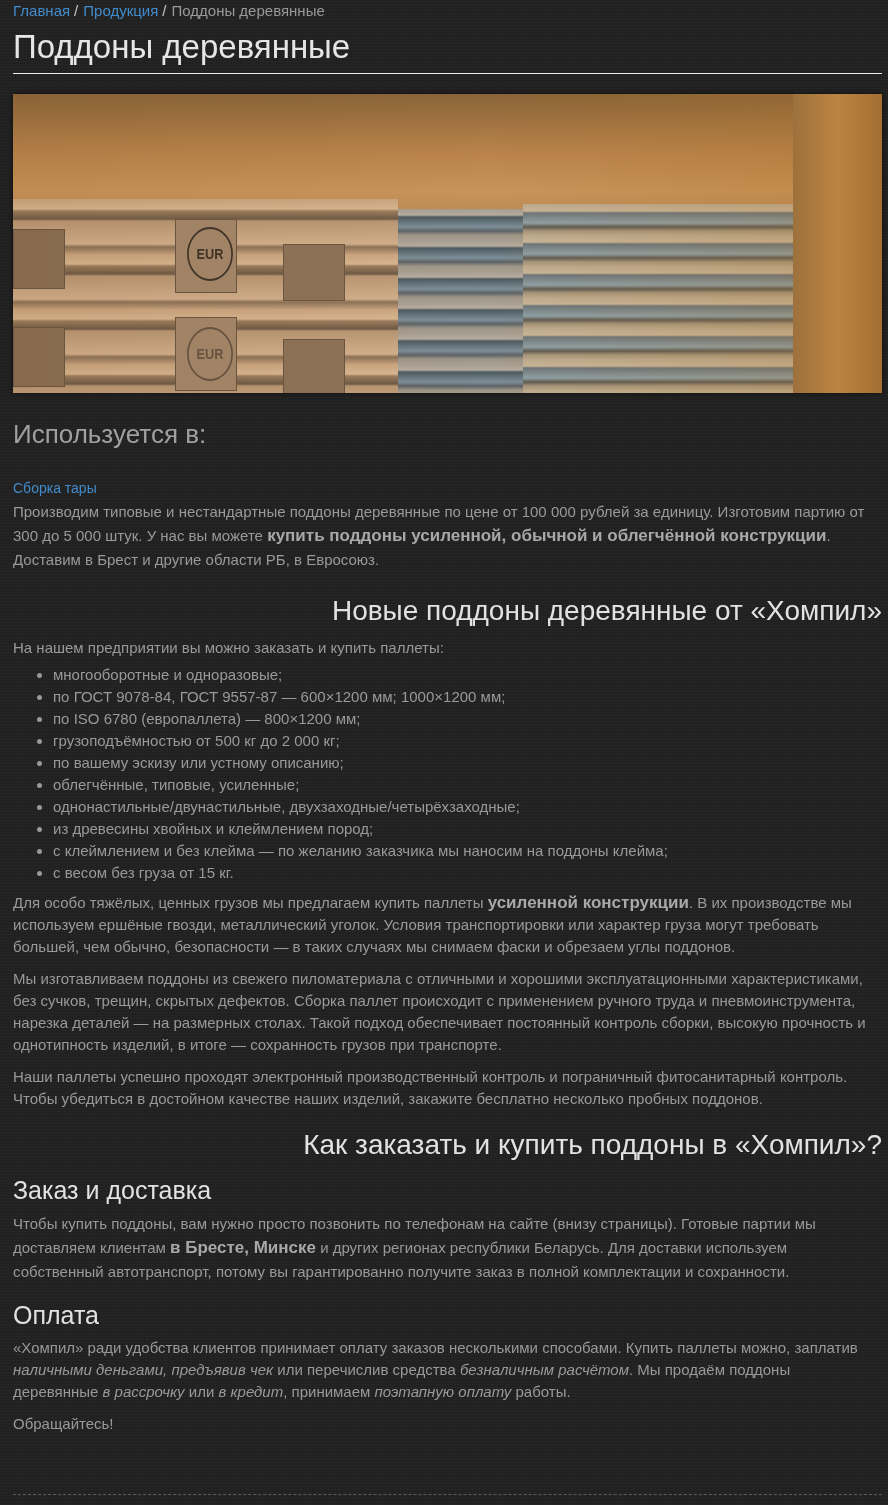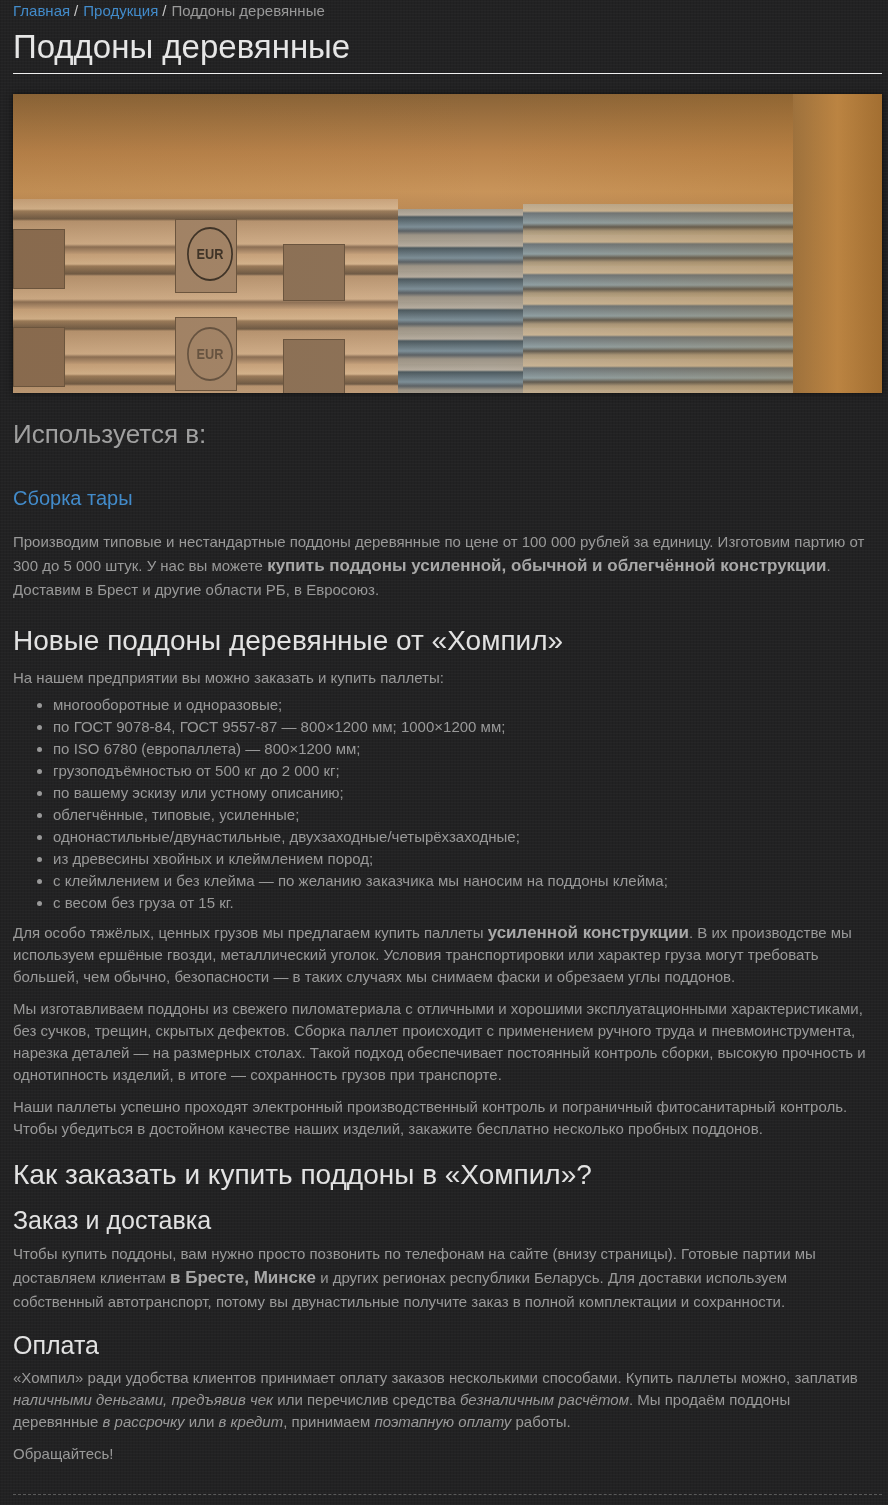--- a/index.html
+++ b/index.html
@@ -71,33 +71,34 @@
       position: absolute; left: 780px; top: 0; width: 89px; height: 299px;
       background: linear-gradient(90deg, #9a7244 0%, #c08a4c 50%, #a06f38 100%);
     }
     .hero .overlay {
       position: absolute; inset: 0;
       background: linear-gradient(90deg, rgba(120,80,30,0.1) 0%, rgba(120,80,30,0) 55%, rgba(170,110,30,0.25) 100%);
     }
 
     .used-in { text-align: left; margin-top: 24px; }
     .used-in h3 { margin: 0; font-weight: normal; font-size: 26px; line-height: 34px; color: #a0a0a0; }
-    .used-in a { display: inline-block; font-size: 20px; line-height: 22px; margin-top: 14px; }
+    .used-in a { display: inline-block; font-size: 14px; line-height: 22px; margin-top: 4px; }
 
     p { margin: 0 0 10px 0; width: 860px; }
-    p.intro { margin-top: 19px; line-height: 24px; }
+    p.intro { margin-top: 1px; line-height: 24px; }
     b.big { font-size: 17px; color: #a8a8a8; }
     b { color: #a8a8a8; }
 
     h2 {
       margin: 22px 0 9px 0;
       font-weight: normal;
       font-size: 28px;
       line-height: 34px;
       color: #e2e2e2;
+      text-align: right;
     }
     h2.second { margin-top: 18px; }
     h3.sub {
       margin: 17px 0 8px 0;
       font-weight: normal;
       font-size: 25px;
       line-height: 28px;
       color: #e2e2e2;
     }
     h3.sub.first { margin-top: 14px; }
@@ -143,39 +144,39 @@
     <h3>Используется в:</h3><br>
     <a href="#">Сборка тары</a>
   </div>
 
   <p class="intro"><span>Производим типовые и нестандартные поддоны деревянные по цене от 100 000 рублей за единицу. Изготовим партию от 300 до 5 000 штук. У нас вы можете </span><b class="big">купить поддоны усиленной, обычной и облегчённой конструкции</b><span>. Доставим в Брест и другие области РБ, в Евросоюз.</span></p>
 
   <h2>Новые поддоны деревянные от «Хомпил»</h2>
   <p style="margin-bottom:0;">На нашем предприятии вы можно заказать и купить паллеты:</p>
   <ul class="features">
     <li>многооборотные и одноразовые;</li>
-    <li>по ГОСТ 9078-84, ГОСТ 9557-87 — 800×1200 мм; 1000×1200 мм;</li>
+    <li>по ГОСТ 9078-84, ГОСТ 9557-87 — 600×1200 мм; 1000×1200 мм;</li>
     <li>по ISO 6780 (европаллета) — 800×1200 мм;</li>
     <li>грузоподъёмностью от 500 кг до 2 000 кг;</li>
     <li>по вашему эскизу или устному описанию;</li>
     <li>облегчённые, типовые, усиленные;</li>
     <li>однонастильные/двунастильные, двухзаходные/четырёхзаходные;</li>
     <li>из древесины хвойных и клеймлением пород;</li>
     <li>с клеймлением и без клейма — по желанию заказчика мы наносим на поддоны клейма;</li>
     <li>с весом без груза от 15 кг.</li>
   </ul>
 
   <p><span>Для особо тяжёлых, ценных грузов мы предлагаем купить паллеты </span><b class="big">усиленной конструкции</b><span>. В их производстве мы используем ершёные гвозди, металлический уголок. Условия транспортировки или характер груза могут требовать большей, чем обычно, безопасности — в таких случаях мы снимаем фаски и обрезаем углы поддонов.</span></p>
   <p>Мы изготавливаем поддоны из свежего пиломатериала с отличными и хорошими эксплуатационными характеристиками, без сучков, трещин, скрытых дефектов. Сборка паллет происходит с применением ручного труда и пневмоинструмента, нарезка деталей — на размерных столах. Такой подход обеспечивает постоянный контроль сборки, высокую прочность и однотипность изделий, в итоге — сохранность грузов при транспорте.</p>
   <p>Наши паллеты успешно проходят электронный производственный контроль и пограничный фитосанитарный контроль. Чтобы убедиться в достойном качестве наших изделий, закажите бесплатно несколько пробных поддонов.</p>
 
   <h2 class="second">Как заказать и купить поддоны в «Хомпил»?</h2>
 
   <h3 class="sub first">Заказ и доставка</h3>
-  <p style="line-height:24px;"><span>Чтобы купить поддоны, вам нужно просто позвонить по телефонам на сайте (внизу страницы). Готовые партии мы доставляем клиентам </span><b class="big">в Бресте, Минске</b><span> и других регионах республики Беларусь. Для доставки используем собственный автотранспорт, потому вы двунастильные получите заказ в полной комплектации и сохранности.</span></p>
+  <p style="line-height:24px;"><span>Чтобы купить поддоны, вам нужно просто позвонить по телефонам на сайте (внизу страницы). Готовые партии мы доставляем клиентам </span><b class="big">в Бресте, Минске</b><span> и других регионах республики Беларусь. Для доставки используем собственный автотранспорт, потому вы гарантированно получите заказ в полной комплектации и сохранности.</span></p>
 
   <h3 class="sub">Оплата</h3>
   <p><span>«Хомпил» ради удобства клиентов принимает оплату заказов несколькими способами. Купить паллеты можно, заплатив </span><i>наличными деньгами, предъявив чек</i><span> или перечислив средства </span><i>безналичным расчётом</i><span>. Мы продаём поддоны деревянные </span><i>в рассрочку</i><span> или </span><i>в кредит</i><span>, принимаем </span><i>поэтапную оплату</i><span> работы.</span></p>
 
   <p>Обращайтесь!</p>
 
 </div>
 
 <div class="footer-line"></div>
 

